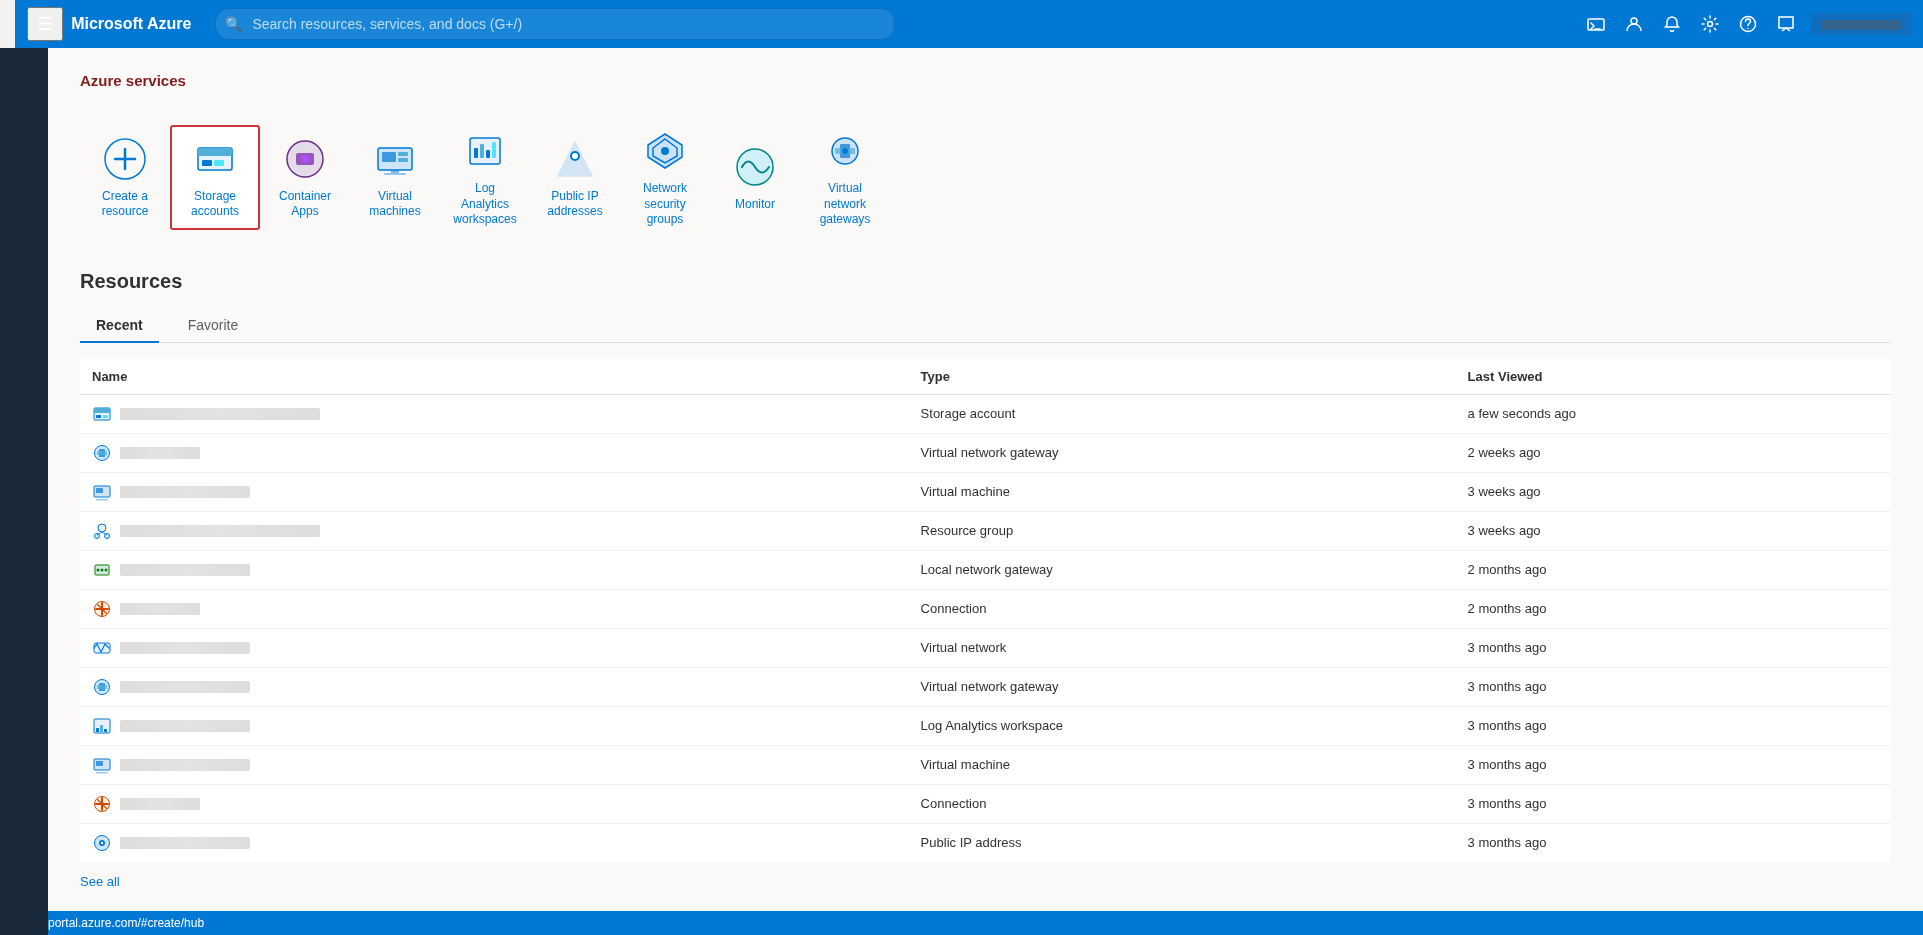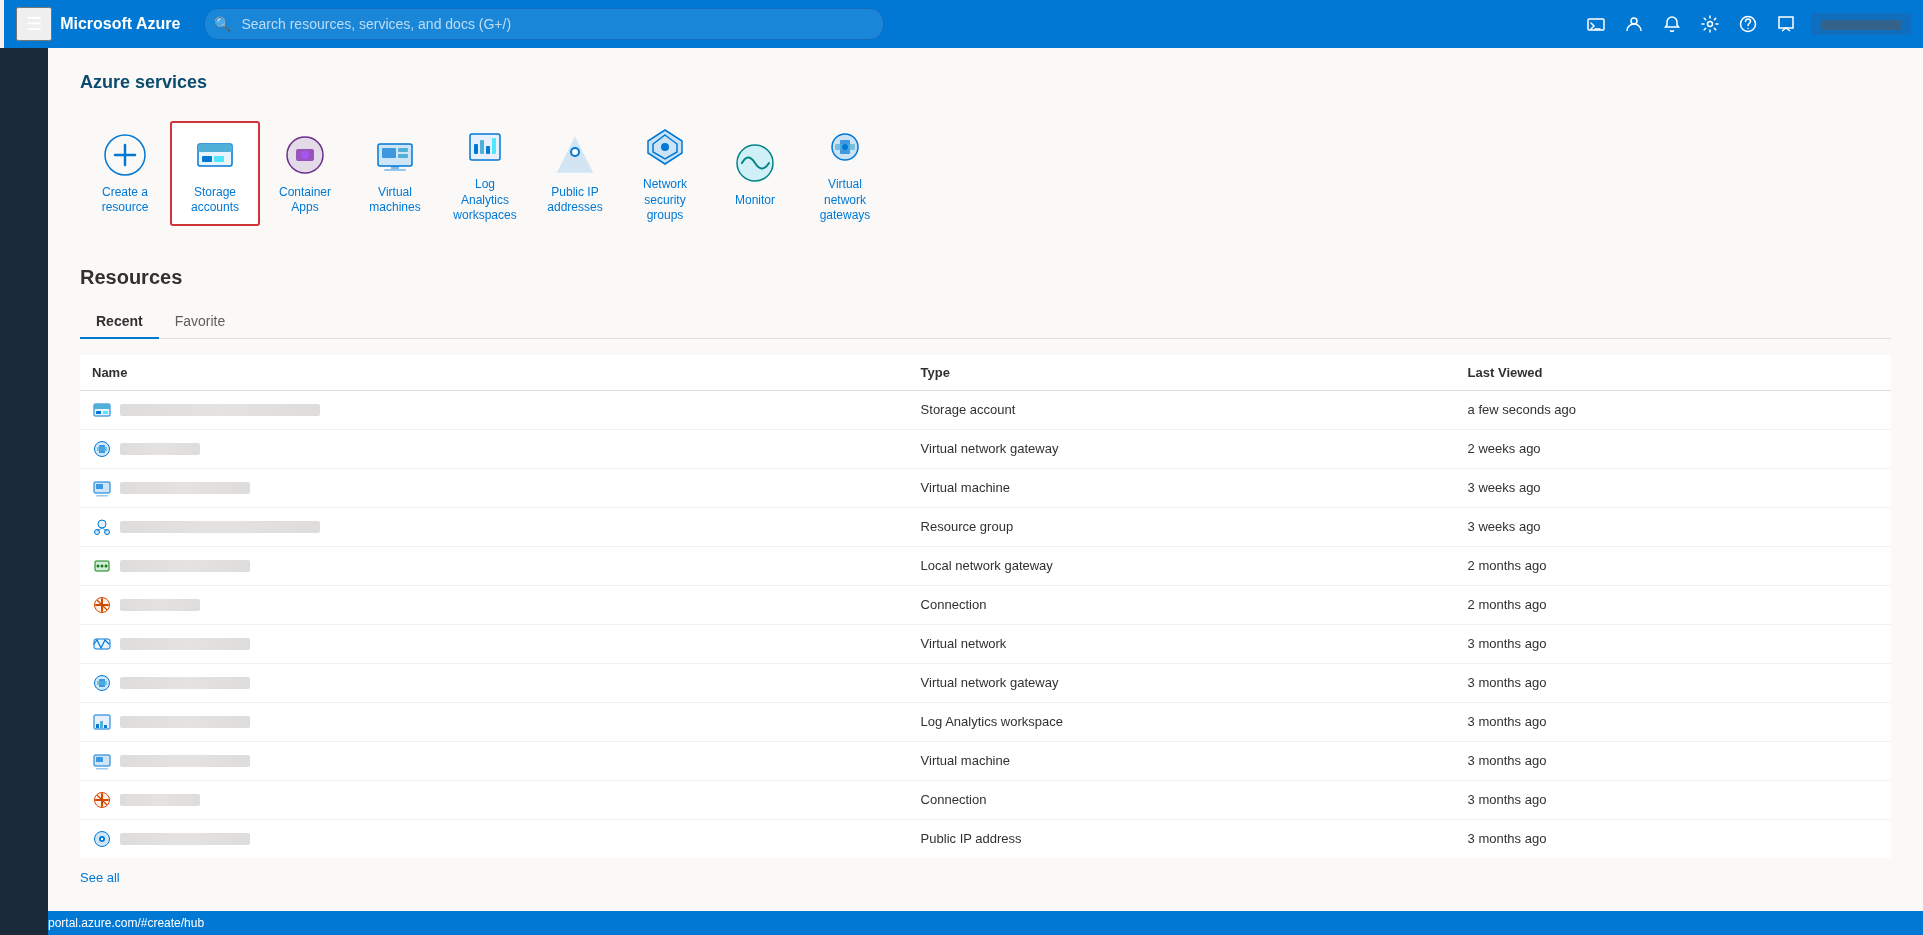--- a/index.html
+++ b/index.html
@@ -7,21 +7,21 @@
 
     
     .topnav {
       background: #0078d4;
       height: 48px;
       display: flex;
       align-items: center;
       padding: 0 12px;
       gap: 8px;
       position: fixed;
-      top: 0; left: 4px; right: 0;
+      top: 0; left: 15px; right: 0;
       z-index: 100;
     }
     .topnav-hamburger { color: white; font-size: 18px; cursor: pointer; padding: 4px 8px; }
     .topnav-brand { color: white; font-size: 16px; font-weight: 600; margin-right: 16px; white-space: nowrap; }
     .search-wrapper {
       position: relative;
       flex: 1;
       max-width: 680px;
     }
     .search-wrapper input {
@@ -94,24 +94,24 @@
     .main-content {
       margin-top: 48px;
       margin-left: 48px;
       padding: 24px 32px;
       background: #faf9f8;
       min-height: calc(100vh - 48px);
     }
 
     
     .section-title {
-      font-size: 18px;
+      font-size: 15px;
       font-weight: 600;
-      color: #0c4a6e;
-      margin-bottom: 20px;
+      color: #7f1d1d;
+      margin-bottom: 28px;
     }
 
     .services-grid {
       display: flex;
       flex-direction: row;
       align-items: center;
       gap: 0;
       flex-wrap: nowrap;
       margin-bottom: 32px;
     }
@@ -146,21 +146,21 @@
       font-size: 12px;
       color: #0078d4;
       line-height: 1.3;
       text-align: center;
     }
 
     
     .resources-section { margin-bottom: 32px; }
     .resources-title { font-size: 20px; font-weight: 600; margin-bottom: 16px; }
 
-    .tabs { display: flex; gap: 0; margin-bottom: 16px; border-bottom: 1px solid #e1dfdd; }
+    .tabs { display: flex; gap: 13px; margin-bottom: 16px; border-bottom: 1px solid #e1dfdd; }
     .tab {
       padding: 8px 16px;
       cursor: pointer;
       font-size: 14px;
       color: #605e5c;
       border-bottom: 2px solid transparent;
       margin-bottom: -1px;
     }
     .tab.active {
       color: #323130;

